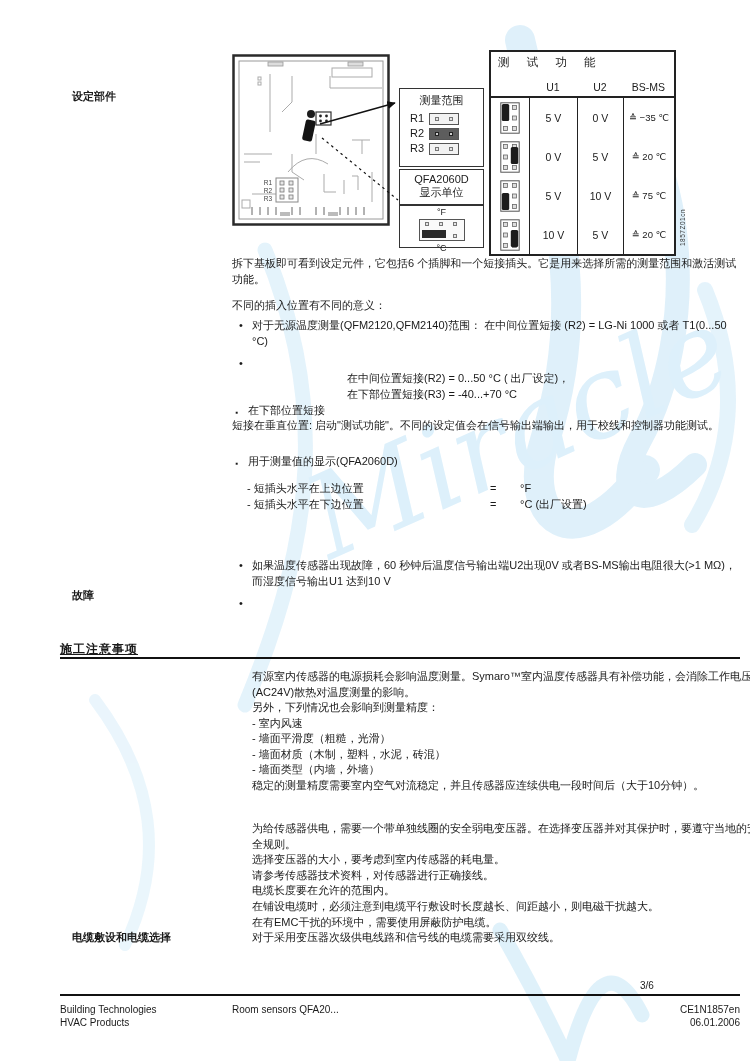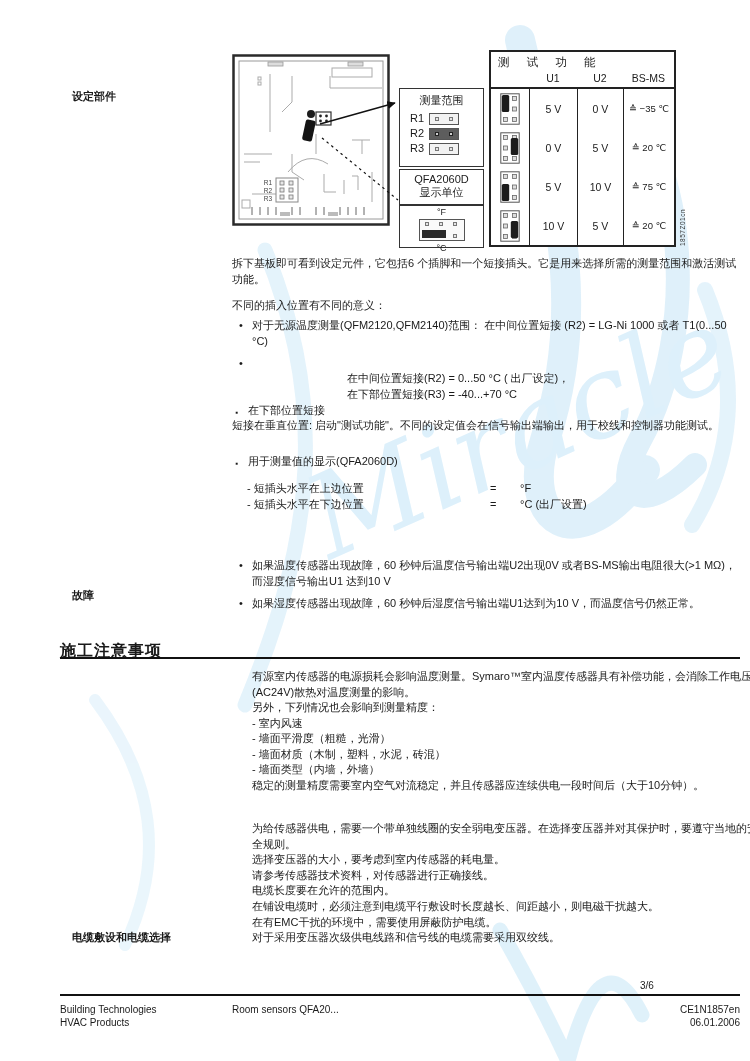--- a/index.html
+++ b/index.html
@@ -1,36 +1,36 @@
 <!DOCTYPE html>
 <html><head>
 <meta charset="utf-8">
 <style>
   html,body{margin:0;padding:0;background:#e8e8e8;}
   #page{position:relative;width:750px;height:1061px;margin:0 auto;background:#ffffff;overflow:hidden;
         font-family:"Liberation Sans","DejaVu Sans",sans-serif;color:#1a1a1a;}
   .abs{position:absolute;}
   .txt{font-size:11px;line-height:15.5px;}
   .lbl{font-size:11px;font-weight:bold;margin-top:29px;}
-  .heading{font-size:16px;font-weight:bold;letter-spacing:1px;}
+  .heading{font-size:12px;font-weight:bold;letter-spacing:1px;text-decoration:underline;}
   .rule{background:#111;height:2px;}
   
   .bullet{display:flex;gap:7px;width:503px;font-size:11px;line-height:15.5px;}
   .bullet .dot{flex:0 0 8px;text-align:center;}
   .bullet.small .dot{font-size:8px;padding-top:2px;}
   
   .unit-row{display:flex;width:490px;font-size:11px;line-height:15px;}
   .unit-row .ul{flex:0 0 243px;}
   .unit-row .ue{flex:0 0 30px;}
   
   .pblock{width:507px;font-size:11px;line-height:15.5px;margin-left:20px;}
   
   .ttable{width:187px;border:2px solid #222;background:#fff;font-size:10.5px;box-sizing:border-box;}
   .t-title{text-align:left;letter-spacing:7px;padding:3px 0 1px 7px;font-size:11.5px;}
-  .t-sub{display:grid;grid-template-columns:38px 48px 46px 51px;border-bottom:2px solid #222;padding:1px 0 3px;}
+  .t-sub{display:grid;grid-template-columns:38px 48px 46px 51px;border-bottom:2px solid #222;padding:1px 0 3px;margin-top:9px;}
   .t-sub .tc{text-align:center;}
   .tr{display:grid;grid-template-columns:38px 48px 46px 51px;height:39px;}
   .td{display:flex;align-items:center;justify-content:center;border-left:1.5px solid #222;}
   .td.j{border-left:none;}
   .td.bs{font-size:9.5px;}
   
   .cbox{border:1.5px solid #333;background:#fff;box-sizing:border-box;text-align:center;font-size:11px;}
   .r-row{display:flex;align-items:center;gap:5px;padding:0 0 2px 10px;line-height:13px;}
   .chip{width:28px;height:10px;border:1px solid #555;background:#f2f2f2;display:flex;align-items:center;justify-content:space-around;}
   .chip i{width:4px;height:4px;background:#e6e6e6;border:1px solid #777;box-sizing:border-box;}
@@ -290,21 +290,20 @@
     <span class="ue">=</span>
     <span class="uv">°C (出厂设置)</span>
   </div>
 
   <div class="abs bullet" style="left:237px;top:558px">
     <span class="dot">•</span>
     <div>如果温度传感器出现故障，60 秒钟后温度信号输出端U2出现0V 或者BS-MS输出电阻很大(&gt;1 MΩ)，而湿度信号输出U1 达到10 V</div>
   </div>
   <div class="abs bullet" style="left:237px;top:596px">
     <span class="dot">•</span>
-    <div>如果湿度传感器出现故障，60 秒钟后湿度信号输出端U1达到为10 V，而温度信号仍然正常。</div>
   </div>
 
   <div class="abs heading" style="left:60px;top:641px">施工注意事项</div>
   <div class="abs rule" style="left:60px;top:657px;width:680px"></div>
 
   <div class="abs pblock" style="left:232px;top:669px">
     <div>有源室内传感器的电源损耗会影响温度测量。Symaro™室内温度传感器具有补偿功能，会消除工作电压(AC24V)散热对温度测量的影响。</div>
     <div>另外，下列情况也会影响到测量精度：</div>
     <div>- 室内风速</div>
     <div>- 墙面平滑度（粗糙，光滑）</div>

